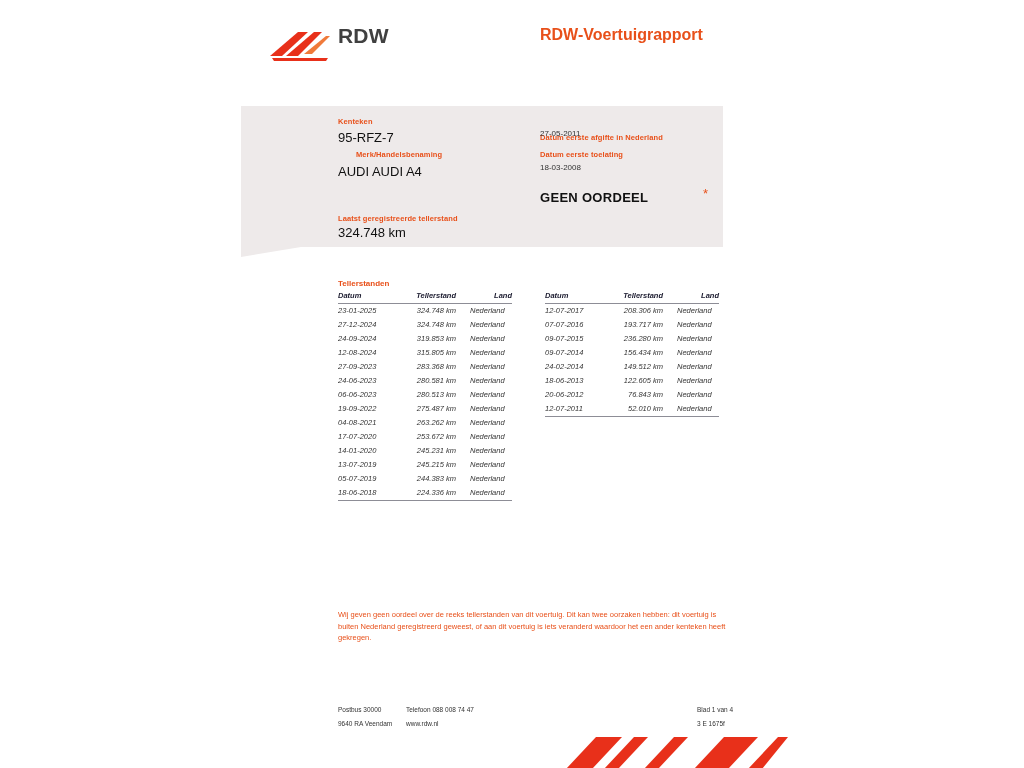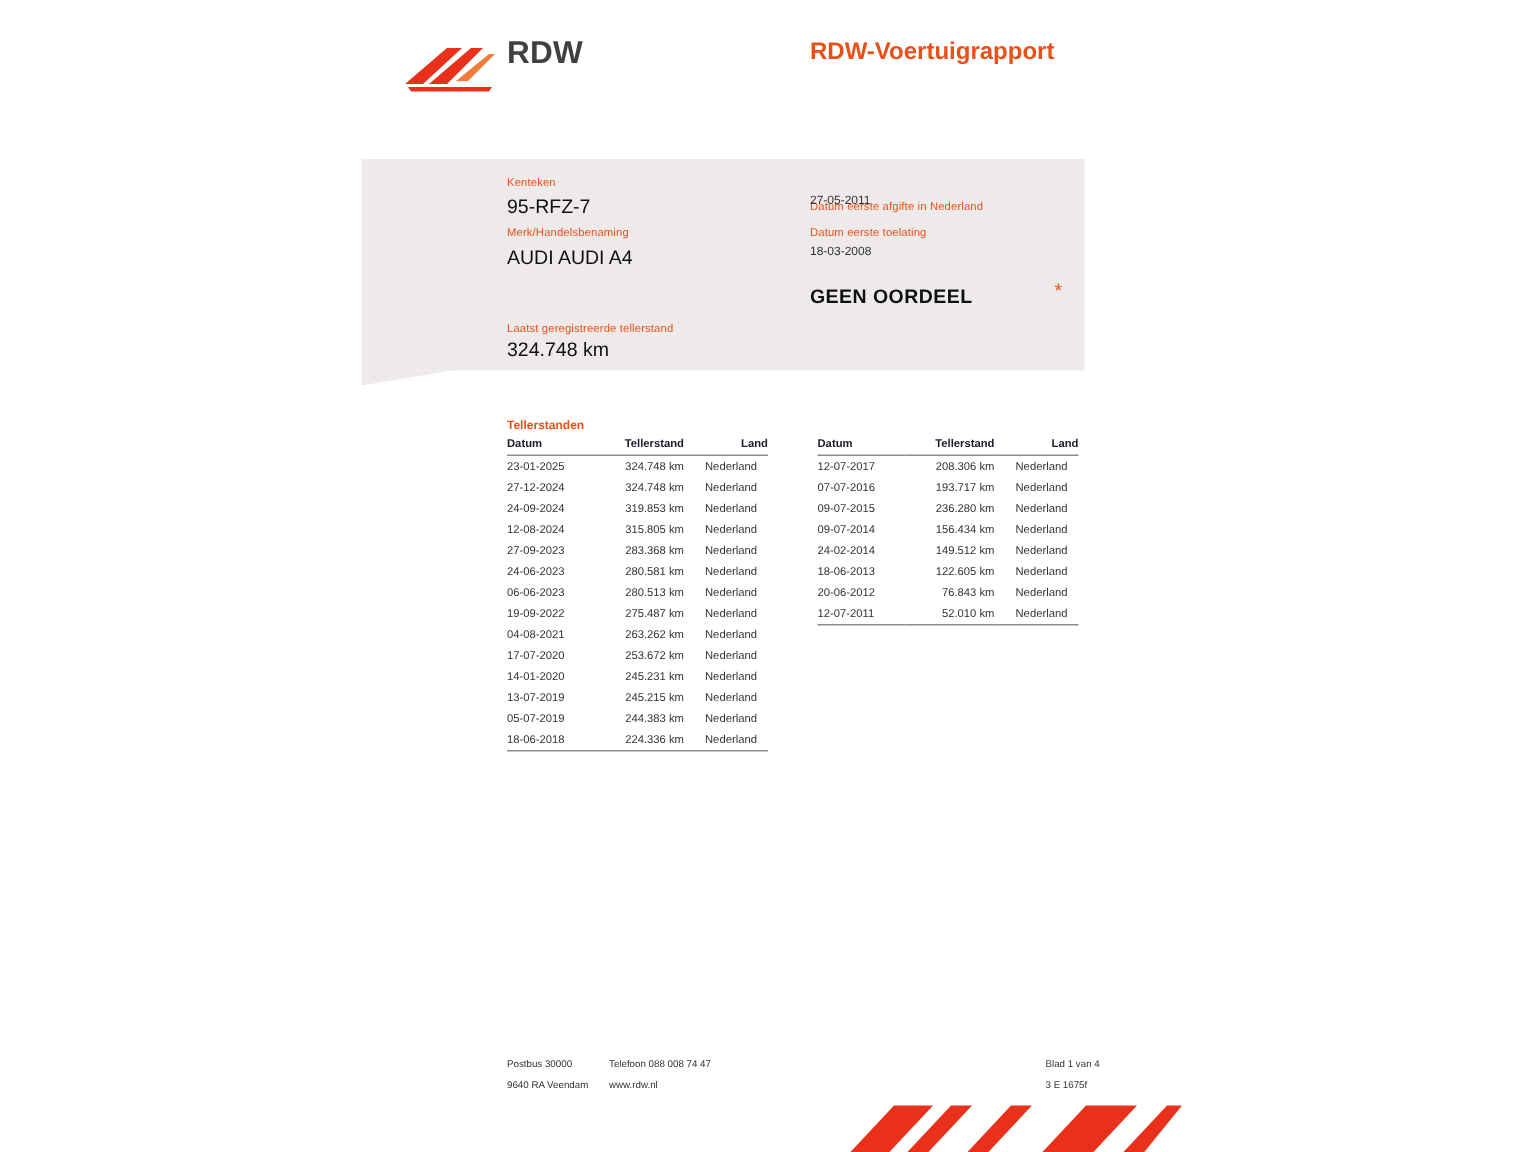--- a/index.html
+++ b/index.html
@@ -91,21 +91,21 @@
     top: 247px;
     width: 0;
     height: 0;
     border-left: 0 solid transparent;
     border-top: 10px solid #eeeaea;
     border-right: 60px solid transparent;
   }
   .sum-label {
     position: absolute;
     font-size: 7.5px;
-    font-weight: normal;
+    font-weight: bold;
     color: #e8501a;
     letter-spacing: 0.1px;
   }
   .sum-value {
     position: absolute;
     font-size: 13px;
     color: #111;
   }
   .sum-value-small {
     position: absolute;
@@ -136,20 +136,21 @@
     top: 279px;
     font-size: 8px;
     font-weight: bold;
     color: #e8501a;
   }
   .mileage-table {
     position: absolute;
     border-collapse: collapse;
     font-size: 7.5px;
     color: #333;
+    font-style: italic;
   }
   .mileage-table.left { left: 338px; top: 291px; width: 174px; }
   .mileage-table.right { left: 545px; top: 291px; width: 174px; }
   .mileage-table th {
     font-size: 7.5px;
     font-weight: bold;
     color: #1a1a2e;
     text-align: left;
     padding: 0 0 3px 0;
     border-bottom: 1px solid #8d8d96;
@@ -234,21 +235,21 @@
     <div class="logo-text">RDW</div>
     <div class="report-title">RDW-Voertuigrapport</div>
   </div>
 
   <div class="summary"></div>
   <div class="summary-notch"></div>
 
   <div class="sum-label" style="left:338px; top:117px;">Kenteken</div>
   <div class="sum-value" style="left:338px; top:130px;">95-RFZ-7</div>
 
-  <div class="sum-label" style="left:338px; top:150px;">Merk/Handelsbenaming</div>
+  <div class="sum-label" style="left:356px; top:150px;">Merk/Handelsbenaming</div>
   <div class="sum-value" style="left:338px; top:164px;">AUDI AUDI A4</div>
 
   <div class="sum-label" style="left:338px; top:214px;">Laatst geregistreerde tellerstand</div>
   <div class="sum-value" style="left:338px; top:225px;">324.748 km</div>
 
   <div class="sum-label" style="left:540px; top:117px;margin-top:16px;">Datum eerste afgifte in Nederland</div>
   <div class="sum-value-small" style="left:540px; top:129px;">27-05-2011</div>
 
   <div class="sum-label" style="left:540px; top:150px;">Datum eerste toelating</div>
   <div class="sum-value-small" style="left:540px; top:163px;">18-03-2008</div>
@@ -386,20 +387,21 @@
         </tr>
       <tr>
           <td class="date">12-07-2011</td>
           <td class="num">52.010 km</td>
           <td class="land">Nederland</td>
         </tr>
     </tbody>
   </table>
 
   <div class="footnote">
+    <div class="footnote-body">Wij geven geen oordeel over de reeks tellerstanden van dit voertuig. Dit kan twee oorzaken hebben: dit voertuig is buiten Nederland geregistreerd geweest, of aan dit voertuig is iets veranderd waardoor het een ander kenteken heeft gekregen.</div>
   </div>
 
   <div class="footer">
     <div class="footer-col f-c1">Postbus 30000</div>
     <div class="footer-col f-c1b">9640 RA Veendam</div>
     <div class="footer-col f-c2">Telefoon 088 008 74 47</div>
     <div class="footer-col f-c2b">www.rdw.nl</div>
     <div class="footer-col f-c3">Blad 1 van 4</div>
     <div class="footer-col f-c4">3 E 1675f</div>
   </div>

